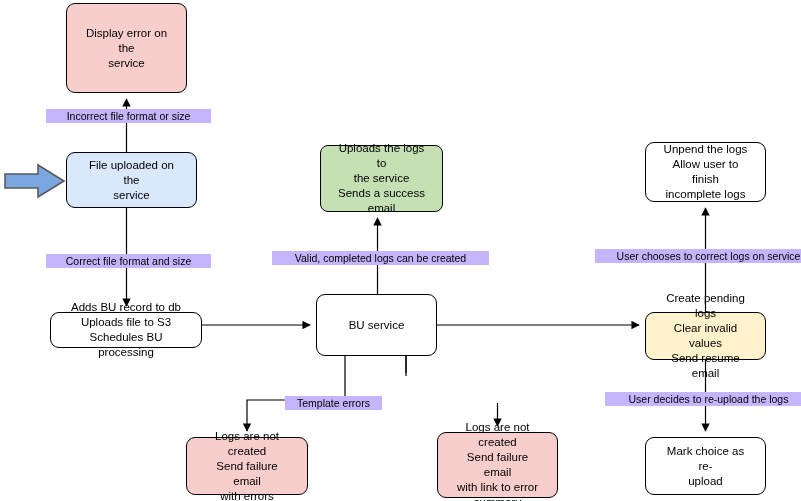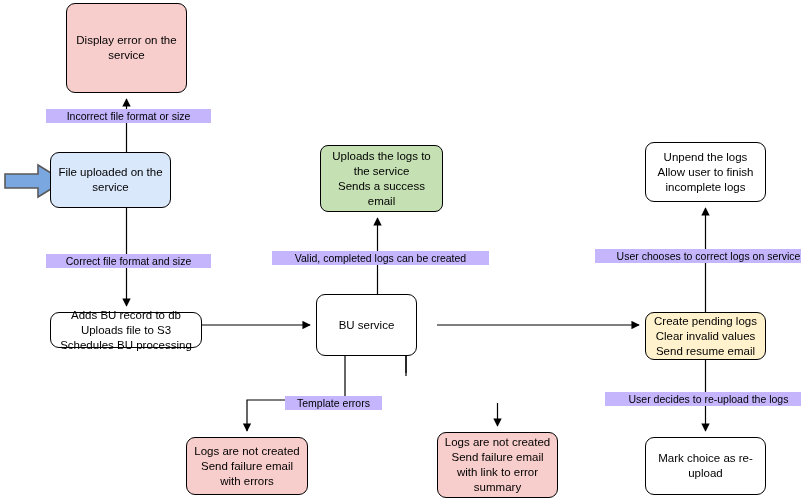--- a/index.html
+++ b/index.html
@@ -31,21 +31,21 @@
     box-sizing: border-box;
     border: 1px solid #000000;
     border-radius: 9px;
     display: flex;
     align-items: center;
     justify-content: center;
     text-align: center;
     color: #000000;
     font-size: 11.5px;
     line-height: 15px;
-    padding: 2px 4px;
+    padding: 2px 16px;
     background: #ffffff;
     white-space: pre-line;
     z-index: 2;
   }
   .fill-pink   { background: #f8cecc; }
   .fill-blue   { background: #dae8fc; }
   .fill-green  { background: #c5e0b3; border-radius: 8px; }
   .fill-yellow { background: #fff2cc; }
   .fill-white  { background: #ffffff; }
 
@@ -98,30 +98,30 @@
       <path d="M 406 356 L 406 376"></path>
     </g>
   </svg>
 
   <svg class="blue-arrow" style="left:4px; top:163px;" width="62" height="36" viewBox="0 0 62 36" xmlns="http://www.w3.org/2000/svg">
     <path d="M 1 11 L 34 11 L 34 2 L 60 18 L 34 34 L 34 25 L 1 25 Z" fill="#7ba7e0" stroke="#5a5a5a" stroke-width="1.6" stroke-linejoin="miter"></path>
   </svg>
 
   <div class="node fill-pink" style="left:66px;  top:3px;   width:121px; height:90px;">Display error on the
 service</div>
-  <div class="node fill-blue" style="left:50px;  top:152px; width:121px; height:56px;text-align:center;">File uploaded on the
+  <div class="node fill-blue" style="left:66px;  top:152px; width:131px; height:56px;text-align:center;">File uploaded on the
 service</div>
   <div class="node fill-white" style="left:50px;  top:312px; width:152px; height:36px;">Adds BU record to db
 Uploads file to S3
 Schedules BU processing</div>
   <div class="node fill-green" style="left:320px; top:145px; width:123px; height:67px;">Uploads the logs to
 the service
 Sends a success
 email</div>
-  <div class="node fill-white" style="left:316px; top:294px; width:101px; height:62px;">BU service</div>
+  <div class="node fill-white" style="left:316px; top:294px; width:121px; height:62px;">BU service</div>
   <div class="node fill-yellow" style="left:645px; top:312px; width:121px; height:48px;">Create pending logs
 Clear invalid values
 Send resume email</div>
   <div class="node fill-white" style="left:645px; top:142px; width:121px; height:60px;">Unpend the logs
 Allow user to finish
 incomplete logs</div>
   <div class="node fill-pink" style="left:186px; top:437px; width:122px; height:58px;">Logs are not created
 Send failure email
 with errors</div>
   <div class="node fill-pink" style="left:437px; top:432px; width:121px; height:66px;">Logs are not created

